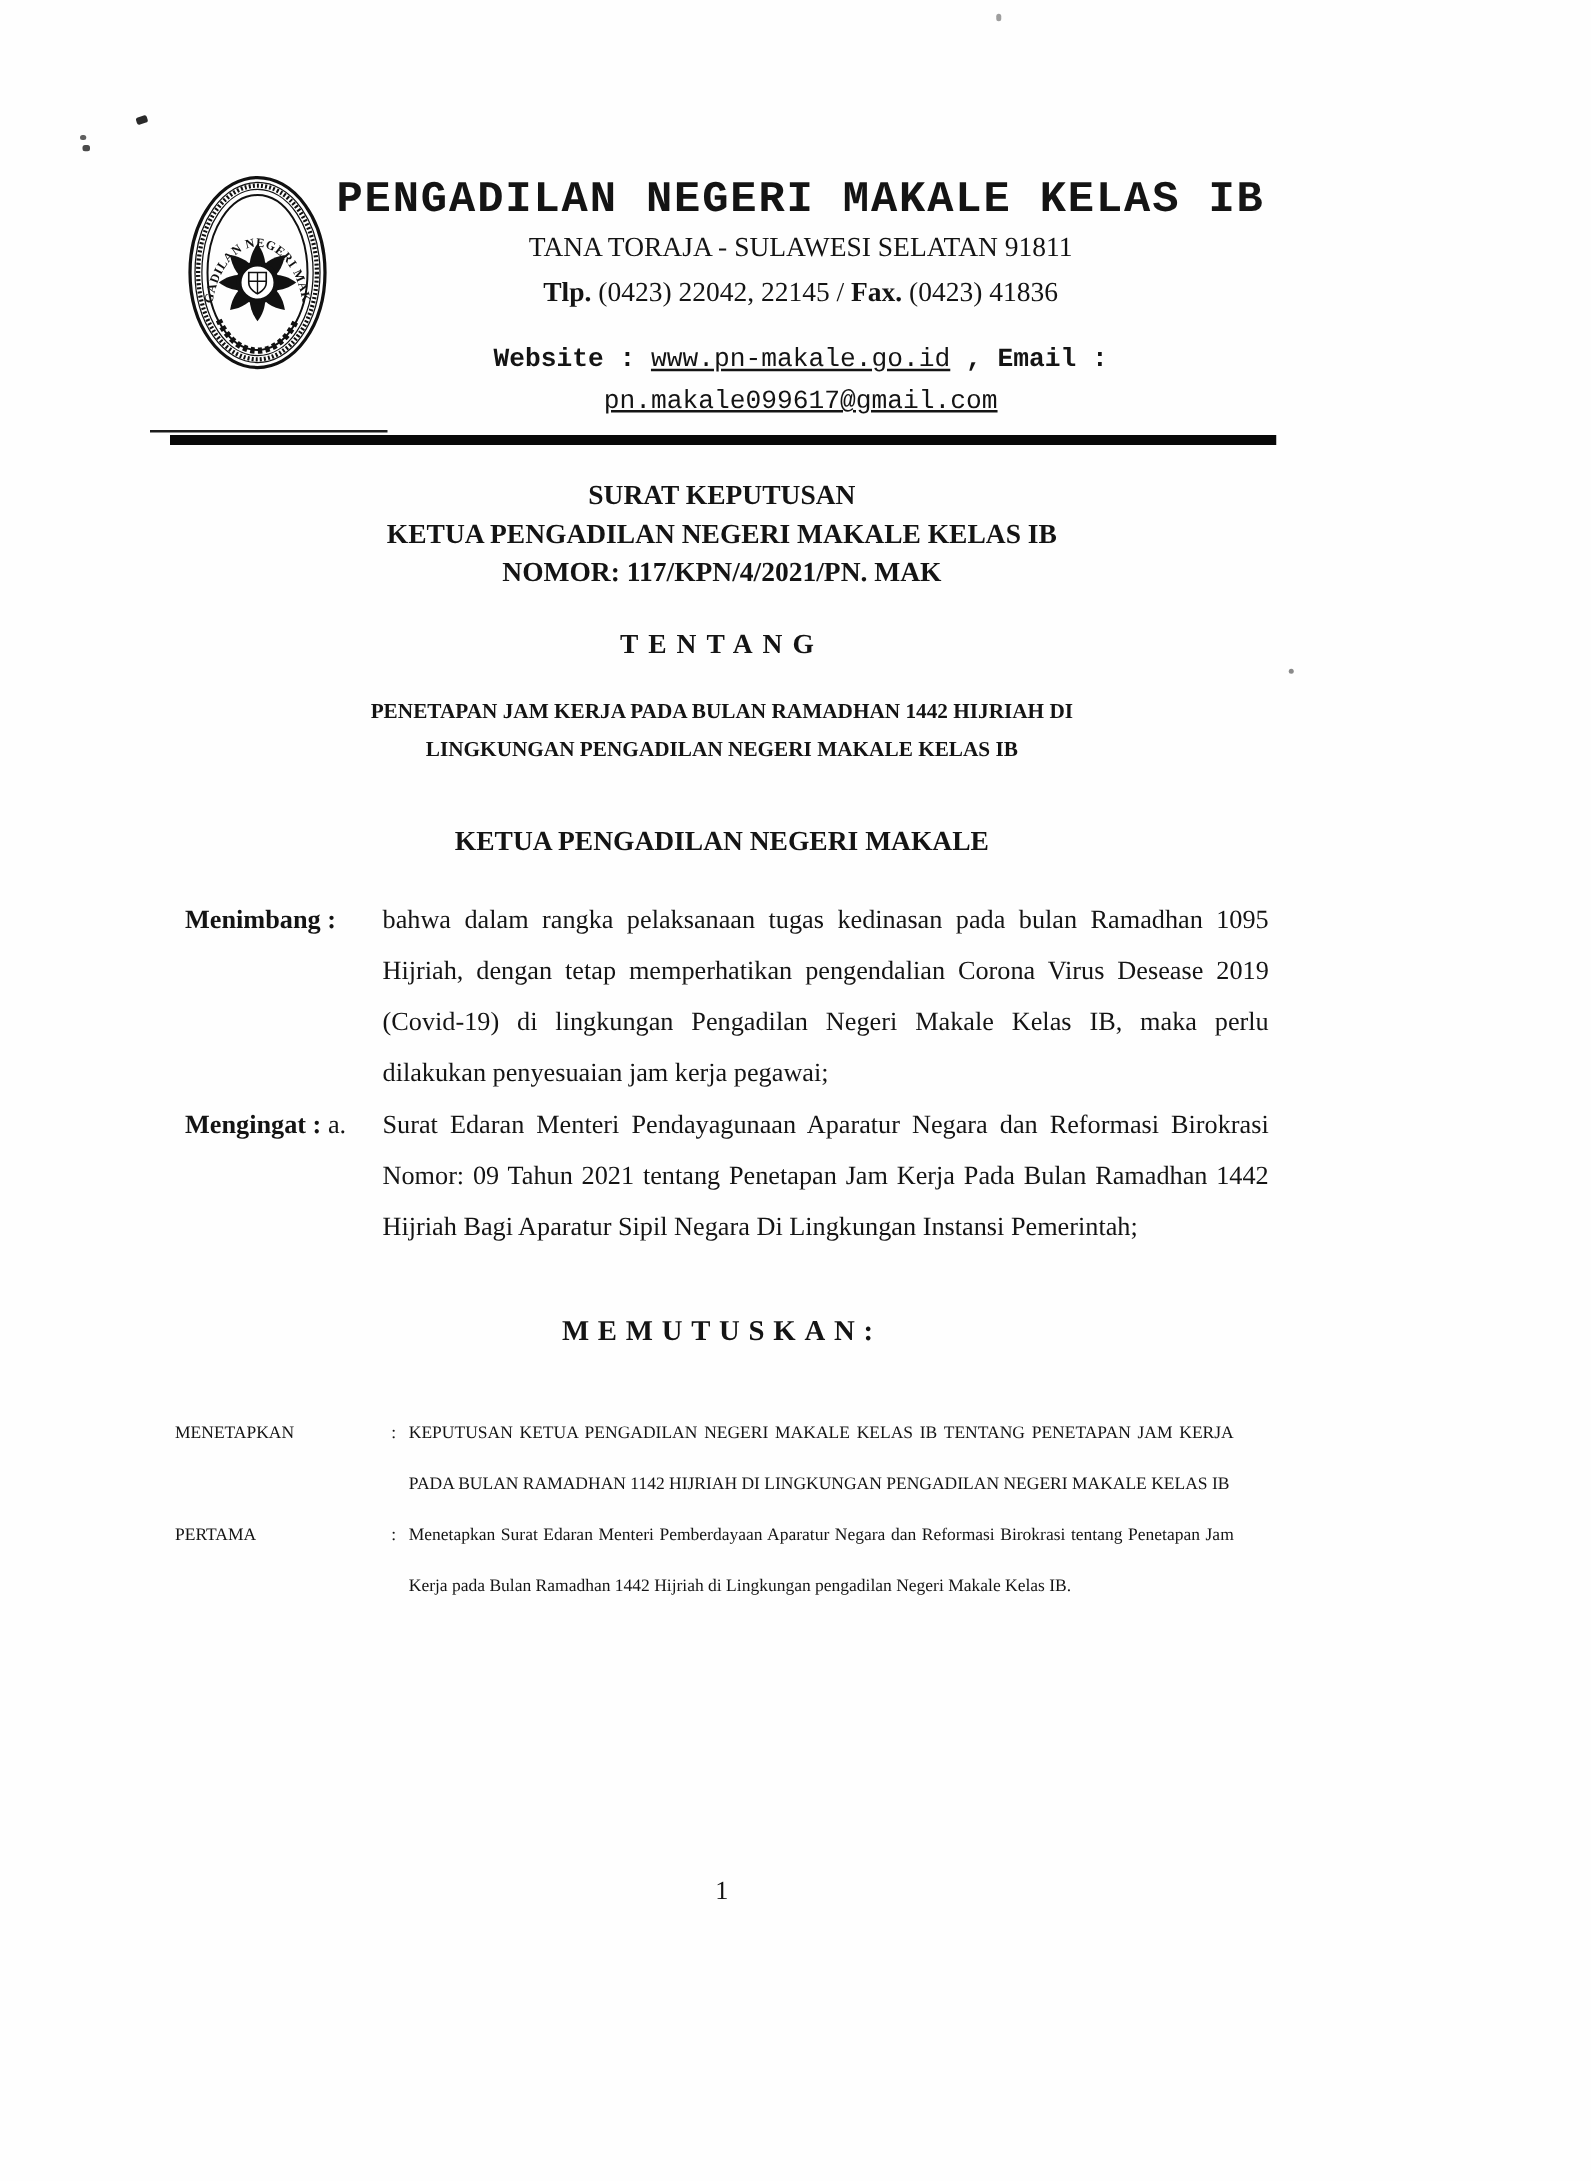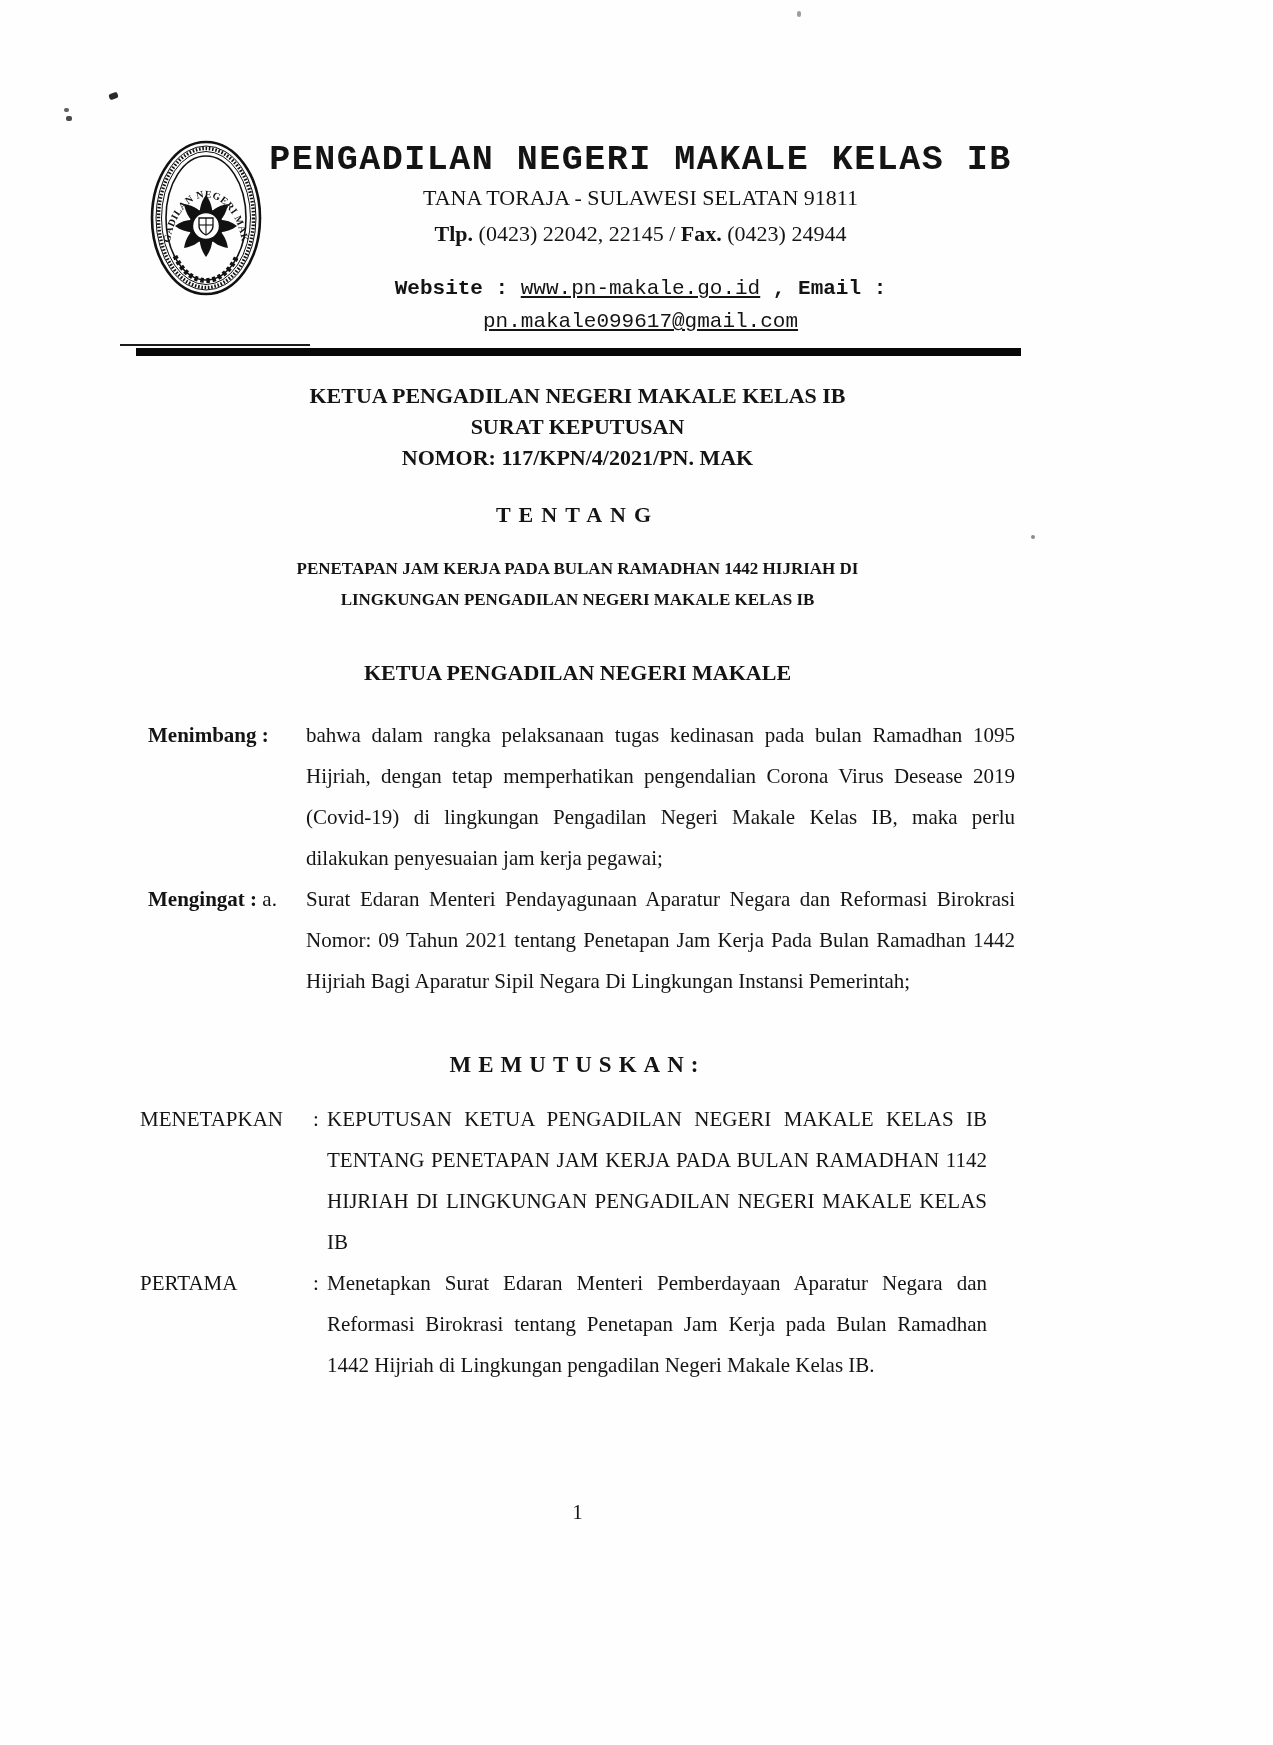--- a/index.html
+++ b/index.html
@@ -53,21 +53,21 @@
   .considerations { margin-top:28px; font-size:21px; }
   .crow { position:relative; padding-left:166px; }
   .crow .ctext { text-align:justify; line-height:41px; }
   .clabel { position:absolute; left:8px; top:0; white-space:nowrap; line-height:41px;text-align:center; }
   .clabel .lbl { font-weight:bold; }
 
   
   .memutuskan { text-align:center; font-weight:bold; font-size:23px; letter-spacing:7px; margin-top:48px; line-height:30px; }
 
   
-  .ruling { margin-top:19px; font-size:21px; }
+  .ruling { margin-top:46px; font-size:14px; }
   .drow { position:relative; padding-left:187px; }
   .drow .dlabel { position:absolute; left:0; top:0; line-height:41px; white-space:nowrap; }
   .drow .dcolon { position:absolute; left:173px; top:0; line-height:41px; }
   .drow .dtext  { text-align:justify; line-height:41px; margin-right:28px; }
 
   .page-number { position:absolute; top:1500px; left:140px; width:875px; text-align:center; font-size:21px; }
 
   
   .seal-svg { display:block; }
 </style>
@@ -112,35 +112,35 @@
           <path d="M-7,-8 h14 v8 c0,6 -7,9 -7,9 c0,0 -7,-3 -7,-9 z" fill="none" stroke="#111" stroke-width="1.3"></path>
           <line x1="0" y1="-8" x2="0" y2="9" stroke="#111" stroke-width="1.1"></line>
           <line x1="-7" y1="-1" x2="7" y2="-1" stroke="#111" stroke-width="1.1"></line>
         </g>
         <path d="M 25,116 A 37,54 0 0 0 87,116" fill="none" stroke="#111" stroke-width="5" stroke-dasharray="3.4 2.6"></path>
       </svg>
     </div>
     <div class="head-text">
       <div class="court-name">PENGADILAN NEGERI MAKALE KELAS IB</div>
       <div class="addr-line">TANA TORAJA -  SULAWESI SELATAN 91811</div>
-      <div class="contact-line"><span class="b">Tlp.</span><span> (0423) 22042, 22145 / </span><span class="b">Fax.</span><span> (0423) 24944</span></div>
+      <div class="contact-line"><span class="b">Tlp.</span><span> (0423) 22042, 22145 / </span><span class="b">Fax.</span><span> (0423) 41836</span></div>
       <div class="website-line"><span class="b">Website : </span><span class="u">www.pn-makale.go.id</span><span class="b"> , </span><span class="b">Email : </span><span class="u">pn.makale099617@gmail.com</span></div>
     </div>
   </div>
 
   <div class="rule-block">
     <div class="rule-thin"></div>
     <div class="rule-thick"></div>
   </div>
 
   <div class="content">
 
     <div class="doc-title">
+      <div>SURAT KEPUTUSAN</div>
       <div>KETUA PENGADILAN NEGERI MAKALE KELAS IB</div>
-      <div>SURAT KEPUTUSAN</div>
       <div>NOMOR: 117/KPN/4/2021/PN. MAK</div>
     </div>
 
     <div class="tentang">TENTANG</div>
 
     <div class="subject">
       <div>PENETAPAN JAM KERJA PADA BULAN RAMADHAN 1442 HIJRIAH DI</div>
       <div>LINGKUNGAN PENGADILAN NEGERI MAKALE KELAS IB</div>
     </div>
 

